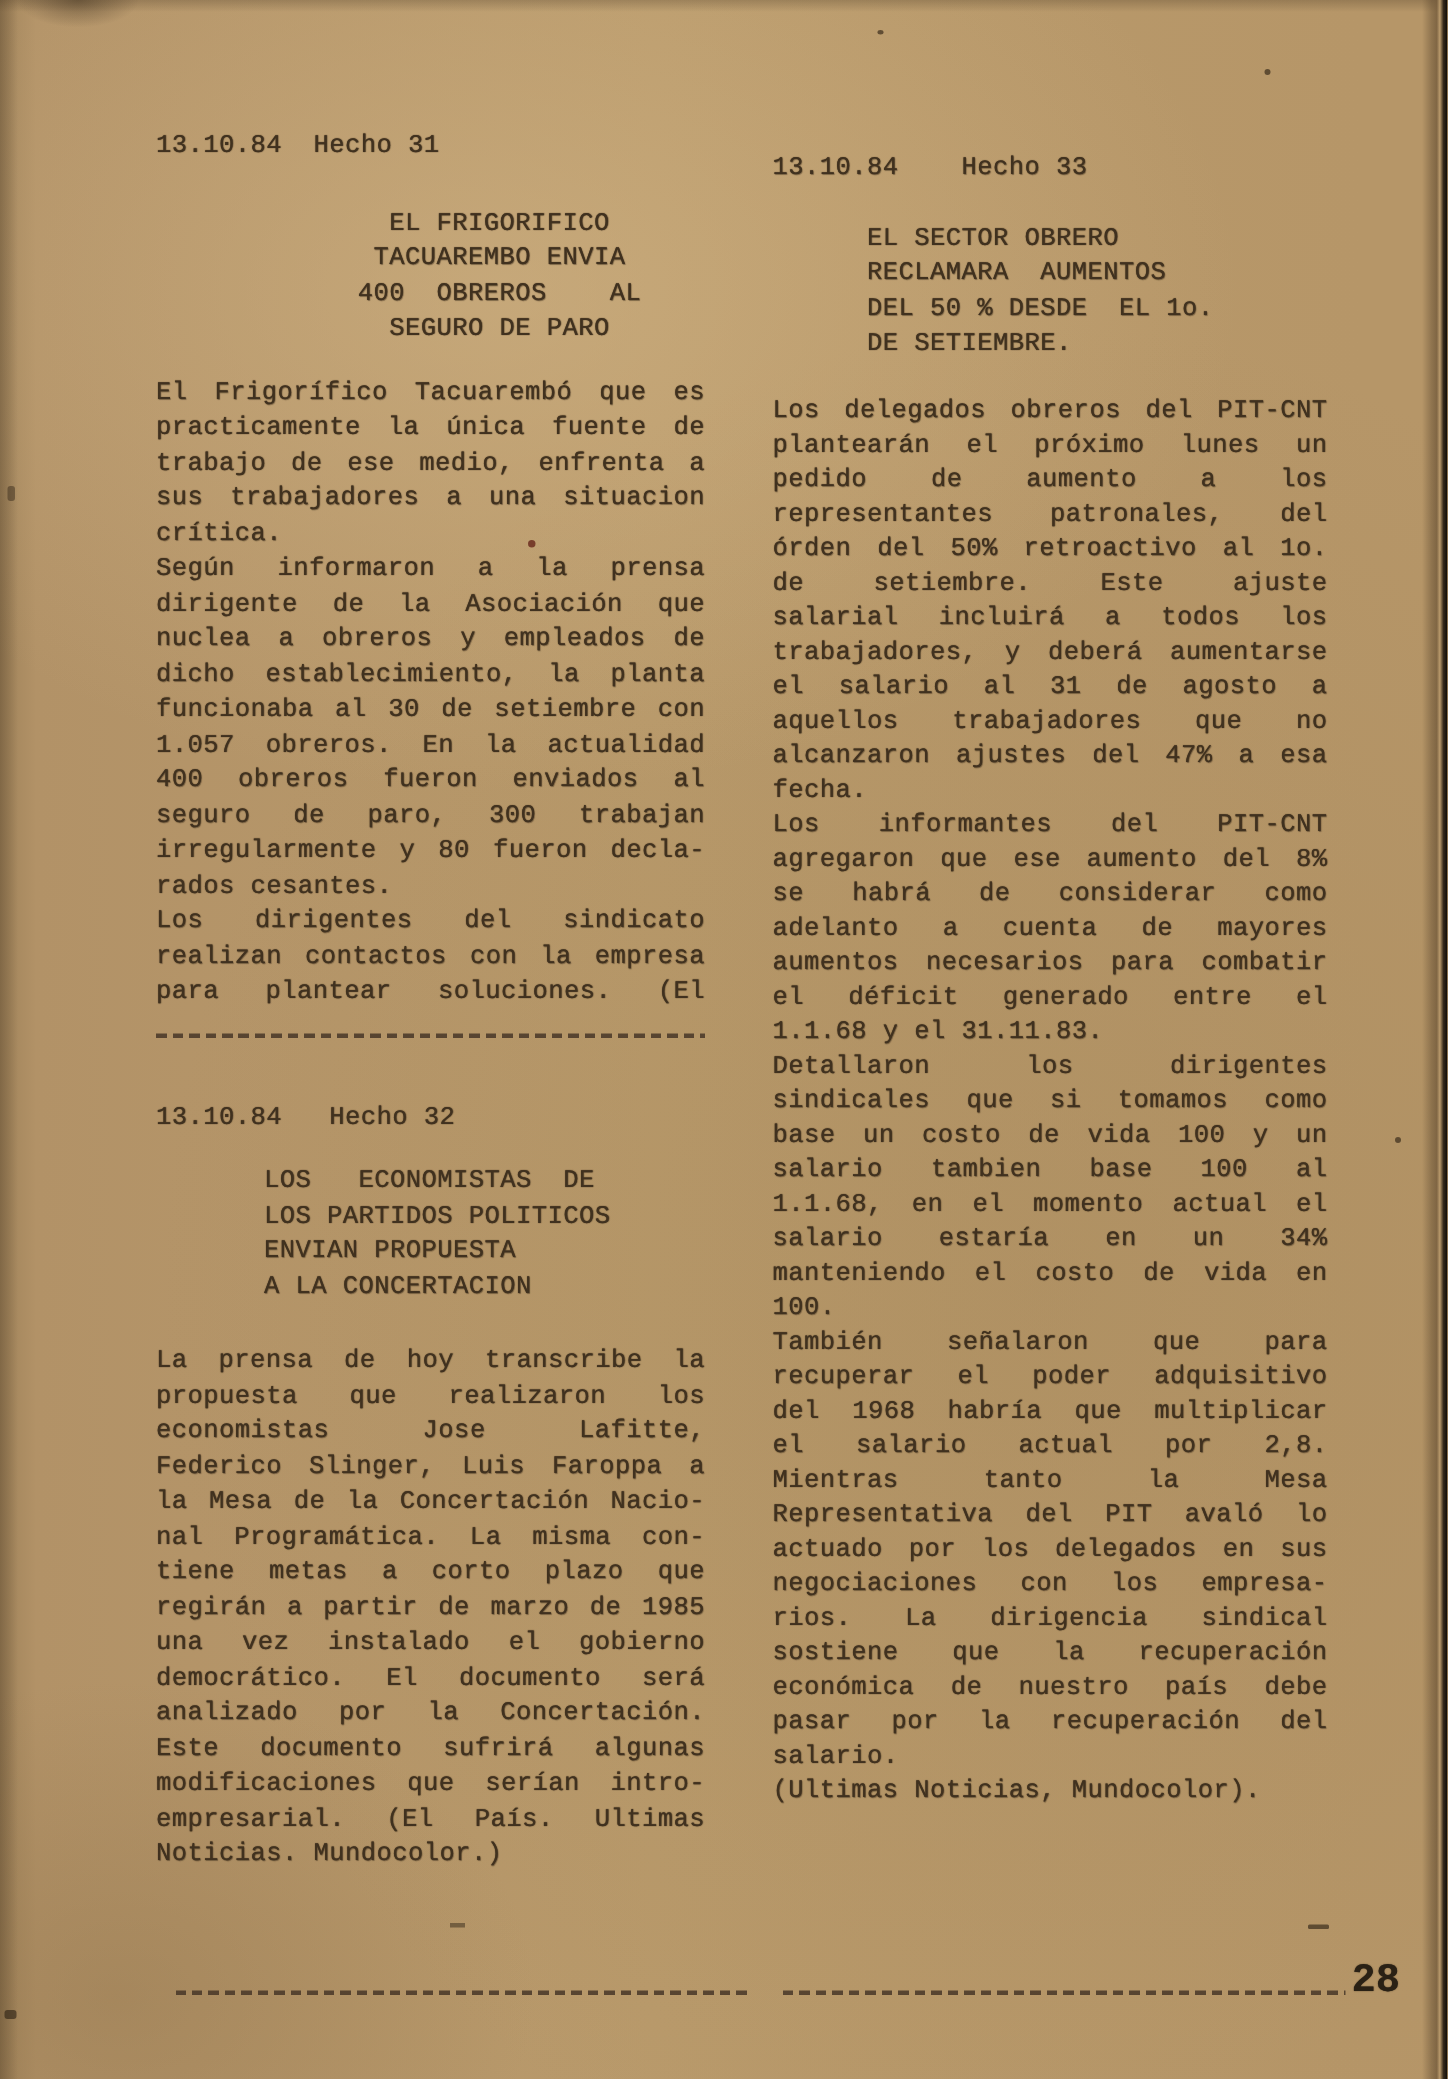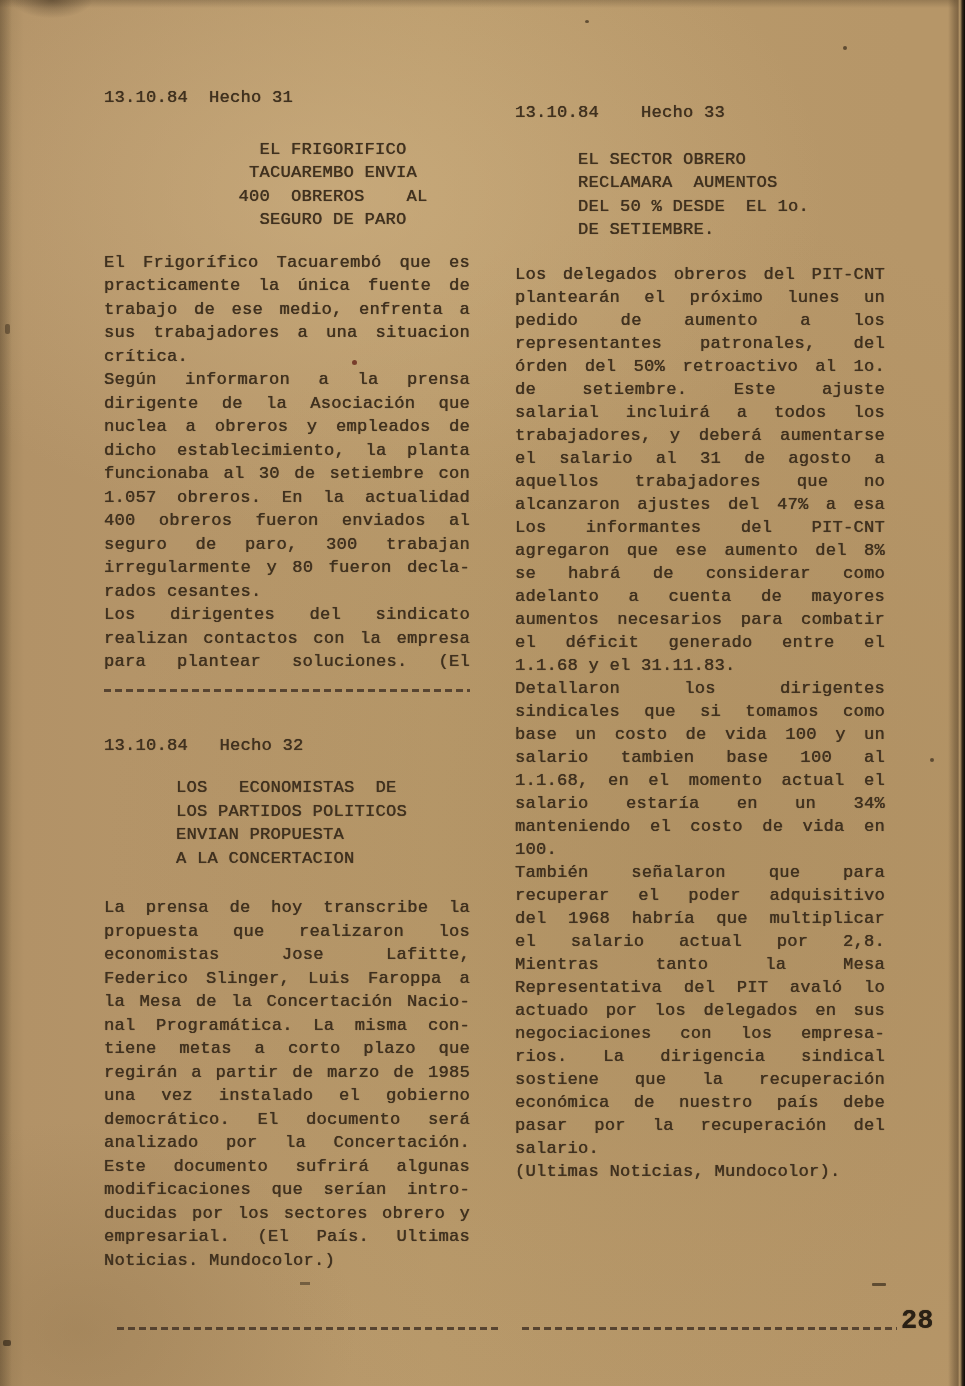--- a/index.html
+++ b/index.html
@@ -127,21 +127,20 @@
         <div class="bl j">Federico Slinger, Luis Faroppa a</div>
         <div class="bl j">la Mesa de la Concertación Nacio-</div>
         <div class="bl j">nal Programática. La misma con-</div>
         <div class="bl j">tiene metas a corto plazo que</div>
         <div class="bl j">regirán a partir de marzo de 1985</div>
         <div class="bl j">una vez instalado el gobierno</div>
         <div class="bl j">democrático. El documento será</div>
         <div class="bl j">analizado por la Concertación.</div>
         <div class="bl j">Este documento sufrirá algunas</div>
         <div class="bl j">modificaciones que serían intro-</div>
-        <div class="bl j">ducidas por los sectores obrero y</div>
         <div class="bl j">empresarial. (El País. Ultimas</div>
         <div class="bl">Noticias. Mundocolor.)</div>
       </div>
     </section>
 </div>
 
 <div class="col col-right">
   <section class="story story-3">
       <div class="hdr">13.10.84    Hecho 33</div>
       <div class="title">
@@ -155,20 +154,21 @@
         <div class="bl j">plantearán el próximo lunes un</div>
         <div class="bl j">pedido de aumento a los</div>
         <div class="bl j">representantes patronales, del</div>
         <div class="bl j">órden del 50% retroactivo al 1o.</div>
         <div class="bl j">de setiembre. Este ajuste</div>
         <div class="bl j">salarial incluirá a todos los</div>
         <div class="bl j">trabajadores, y deberá aumentarse</div>
         <div class="bl j">el salario al 31 de agosto a</div>
         <div class="bl j">aquellos trabajadores que no</div>
         <div class="bl j">alcanzaron ajustes del 47% a esa</div>
+        <div class="bl">fecha.</div>
         <div class="bl j">Los informantes del PIT-CNT</div>
         <div class="bl j">agregaron que ese aumento del 8%</div>
         <div class="bl j">se habrá de considerar como</div>
         <div class="bl j">adelanto a cuenta de mayores</div>
         <div class="bl j">aumentos necesarios para combatir</div>
         <div class="bl j">el déficit generado entre el</div>
         <div class="bl">1.1.68 y el 31.11.83.</div>
         <div class="bl j">Detallaron los dirigentes</div>
         <div class="bl j">sindicales que si tomamos como</div>
         <div class="bl j">base un costo de vida 100 y un</div>

